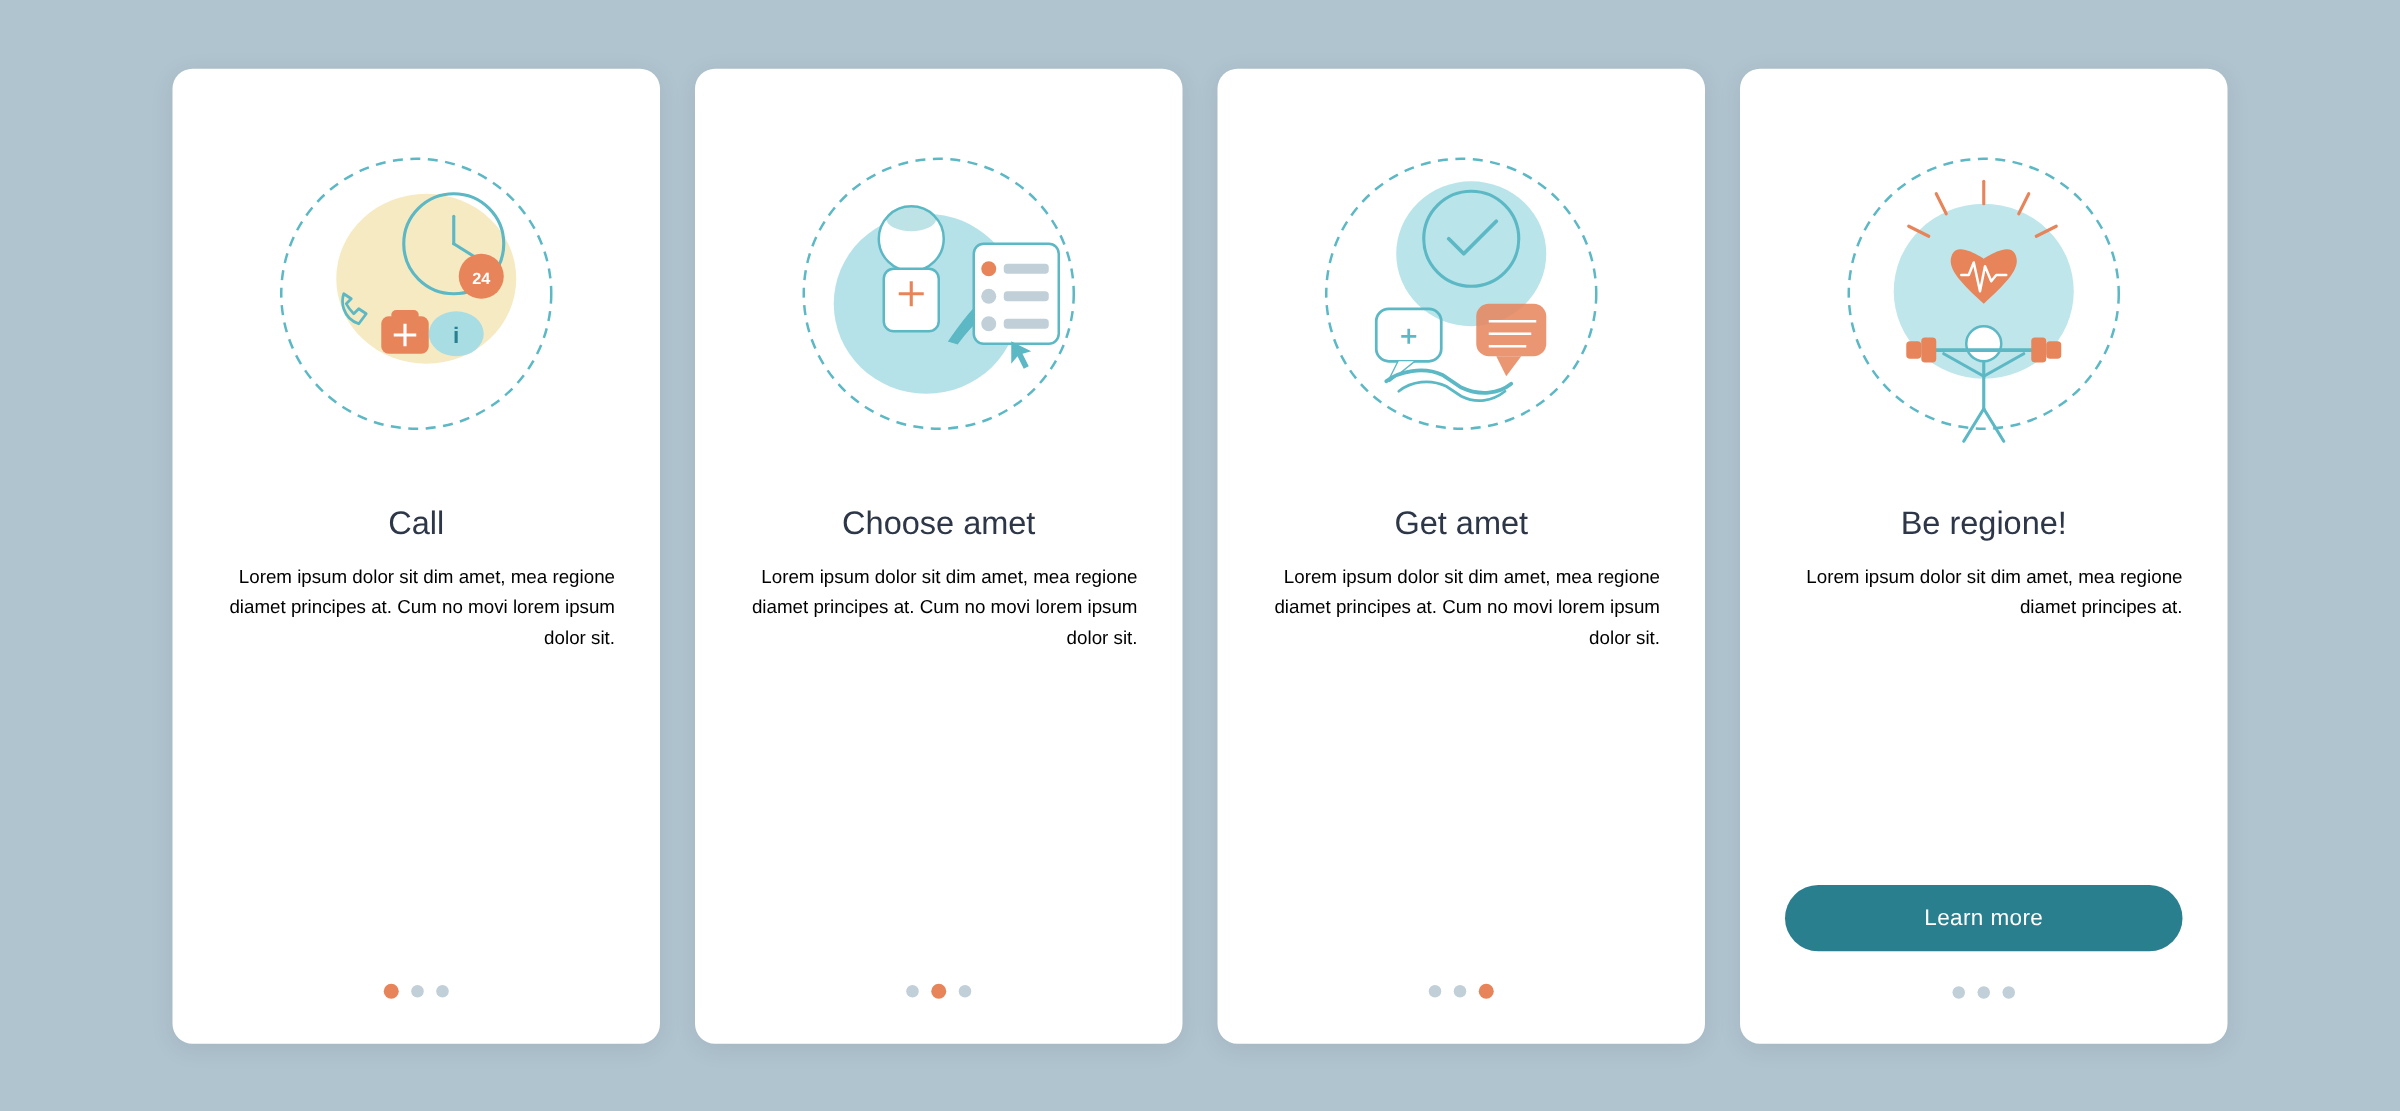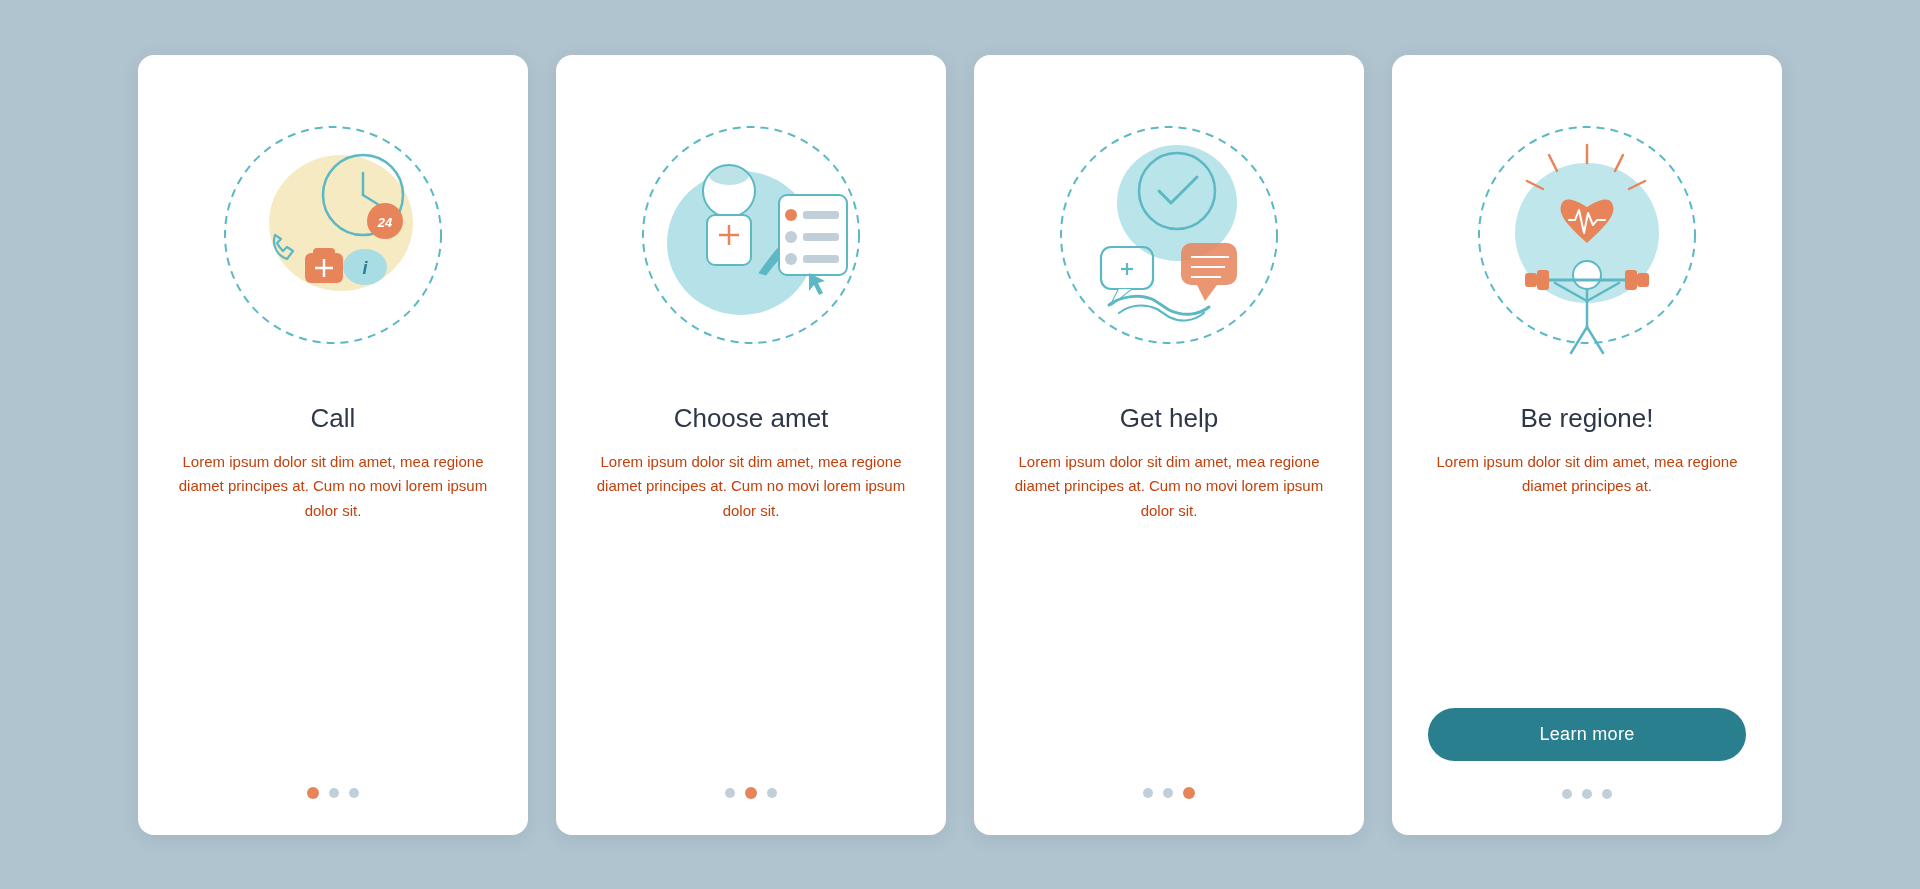--- a/index.html
+++ b/index.html
@@ -34,37 +34,36 @@
     }
 
     .illustration-area {
       width: 280px;
       height: 280px;
       display: flex;
       align-items: center;
       justify-content: flex-start;
       position: relative;
       margin-bottom: 28px;
-      font-style: italic;
     }
 
     
     .card-title {
       font-size: 26px;
       font-weight: 400;
       color: #2d3748;
       margin-bottom: 16px;
       text-align: center;
     }
 
     .card-body {
       font-size: 15px;
-      color: #c2410c;
+      color: #000000;
       line-height: 1.65;
-      text-align: center;
+      text-align: right;
       flex: 1;
     }
 
     .dots-row {
       display: flex;
       gap: 10px;
       margin-top: 28px;
       align-items: center;
       justify-content: center;
     }
@@ -201,21 +200,21 @@
         <rect x="152" y="148" width="56" height="42" rx="10" fill="#e8845a" opacity="0.85"></rect>
         <polygon points="168,190 176,206 188,190" fill="#e8845a" opacity="0.85"></polygon>
         <line x1="162" y1="162" x2="200" y2="162" stroke="white" stroke-width="2"></line>
         <line x1="162" y1="172" x2="196" y2="172" stroke="white" stroke-width="2"></line>
         <line x1="162" y1="182" x2="192" y2="182" stroke="white" stroke-width="2"></line>
 
         <path d="M80 210 C90 202, 110 198, 125 205 L140 215 C155 222, 170 220, 180 212" fill="none" stroke="#5bb8c4" stroke-width="3" stroke-linecap="round"></path>
         <path d="M90 218 C100 210, 115 208, 128 214 L140 222 C152 228, 165 226, 175 218" fill="none" stroke="#5bb8c4" stroke-width="2.2" stroke-linecap="round"></path>
       </svg>
     </div>
-    <div class="card-title">Get help</div>
+    <div class="card-title">Get amet</div>
     <div class="card-body">Lorem ipsum dolor sit dim amet, mea regione diamet principes at. Cum no movi lorem ipsum dolor sit.</div>
     <div class="dots-row">
       <div class="dot"></div>
       <div class="dot"></div>
       <div class="dot active"></div>
     </div>
   </div>
 
   <div class="card">
     <div class="illustration-area">

